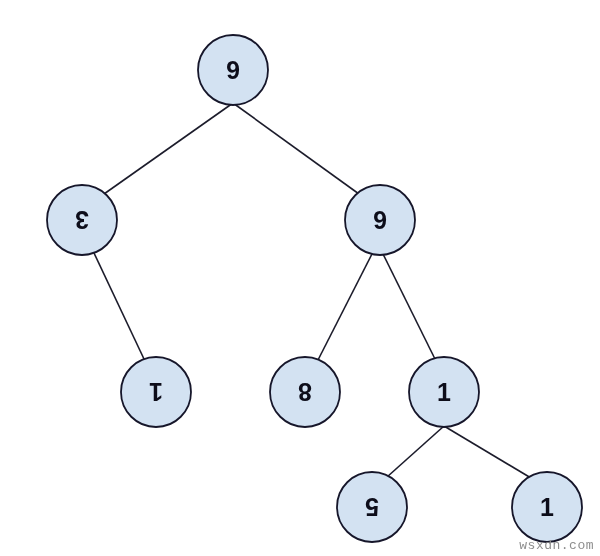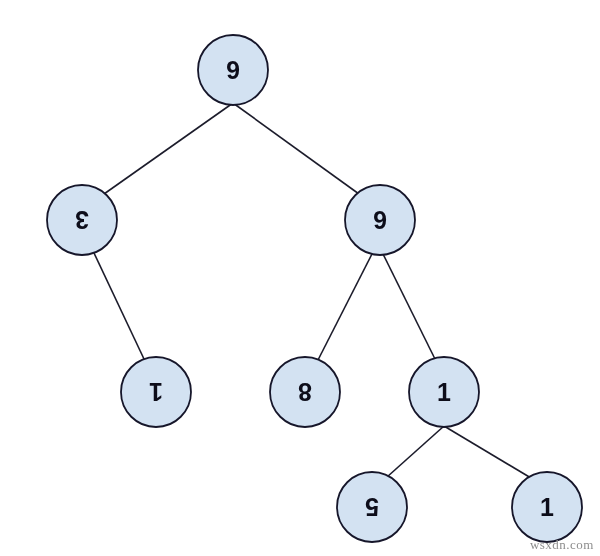--- a/index.html
+++ b/index.html
@@ -36,21 +36,21 @@
     font-size: 25px;
     font-weight: 700;
     fill: #0d0d1a;
     text-anchor: middle;
     dominant-baseline: central;
   }
   .watermark {
     position: absolute;
     right: 6px;
     bottom: 3px;
-    font-family: Liberation Serif, serif;
+    font-family: Liberation Mono, monospace;
     font-size: 13px;
     color: #8e8e8e;
     letter-spacing: 0.5px;
     user-select: none;
   }
 </style>
 </head>
 <body>
 
 <svg id="tree-canvas" viewBox="0 0 600 556" xmlns="http://www.w3.org/2000/svg">

